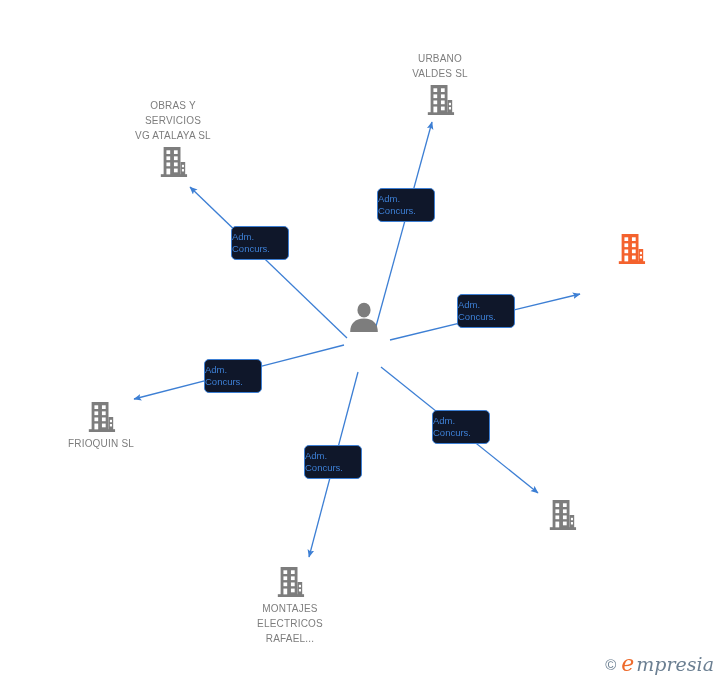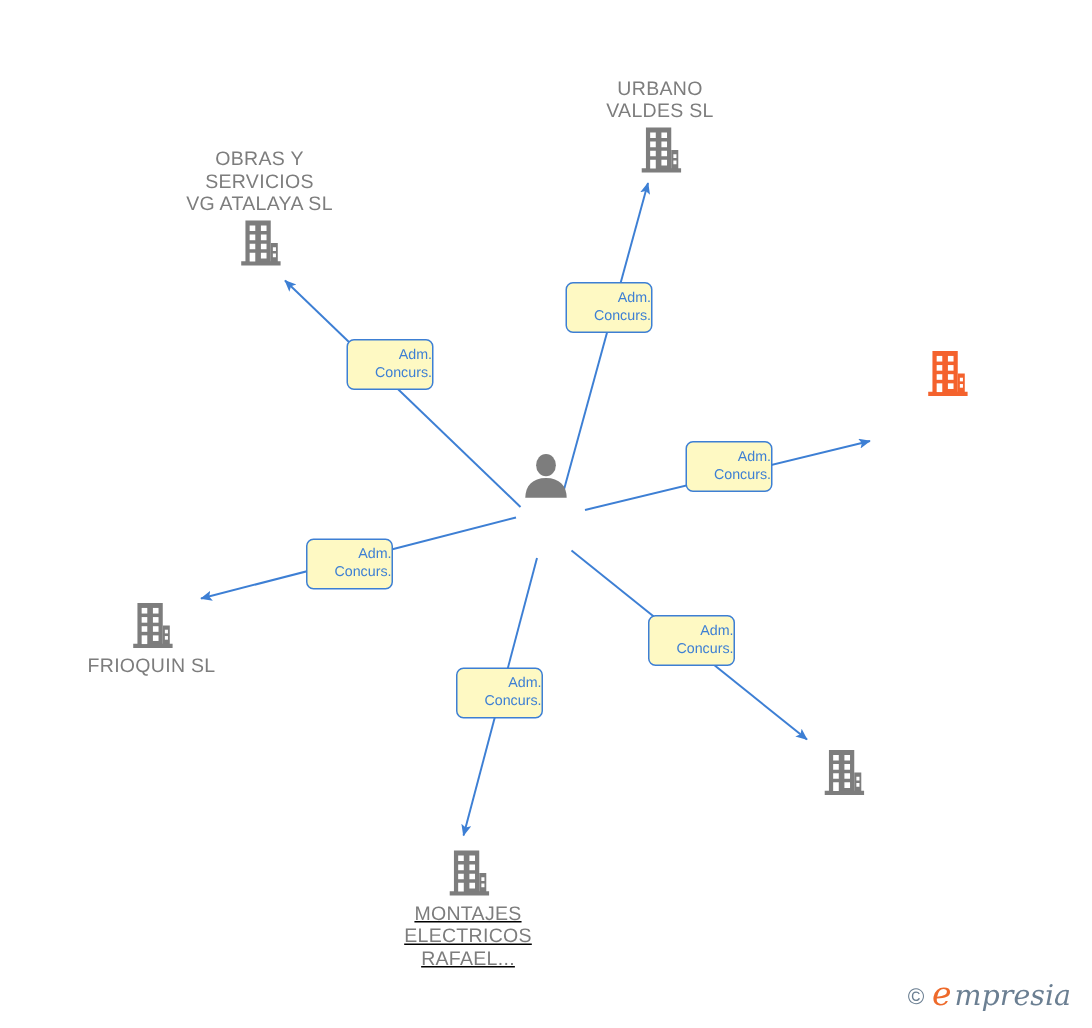--- a/index.html
+++ b/index.html
@@ -23,21 +23,21 @@
     width: 728px;
     height: 685px;
   }
   .node {
     position: absolute;
     text-align: center;
     width: 150px;
     margin-left: -75px;
   }
   .node-label {
-    font-size: 13px;
+    font-size: 10px;
     line-height: 15px;
     color: #7d7d7d;
     letter-spacing: 0.2px;
     white-space: pre-line;
   }
   .node-label.highlight {
     color: #6e6e6e;
     font-weight: bold;
   }
   .node-icon {
@@ -48,26 +48,26 @@
   .node.icon-bottom .node-icon { margin-top: 2px; }
 
   .edge-label {
     position: absolute;
     width: 58px;
     height: 34px;
     margin-left: -29px;
     margin-top: -17px;
     border: 1px solid #3d7fd4;
     border-radius: 5px;
-    background: #fef9c3;
+    background: #0f172a;
     box-sizing: border-box;
     color: #3d7fd4;
     font-size: 9.5px;
     line-height: 12px;
-    text-align: right;
+    text-align: left;
     padding-top: 4px;
     white-space: pre-line;
   }
   .watermark {
     position: absolute;
     right: 14px;
     bottom: 10px;
     display: flex;
     align-items: center;
     gap: 5px;
@@ -188,21 +188,21 @@
           <path d="M17,12 h4 v4 h-4 Z" fill="#ffffff"></path>
           <path d="M9,18.5 h4 v4 h-4 Z" fill="#ffffff"></path>
           <path d="M17,18.5 h4 v4 h-4 Z" fill="#ffffff"></path>
           <path d="M9,25 h4 v6.2 h-4 Z" fill="#ffffff"></path>
           <path d="M17,25 h4 v4 h-4 Z" fill="#ffffff"></path>
           <path d="M25.5,21 h2.2 v2.6 h-2.2 Z" fill="#ffffff"></path>
           <path d="M25.5,25.5 h2.2 v2.6 h-2.2 Z" fill="#ffffff"></path>
         </svg>
         <div class="node-label">FRIOQUIN SL</div>
       </div>
-      <div class="node icon-top" style="left: 312px; top: 565px; text-decoration: underline;">
+      <div class="node icon-top" style="left: 290px; top: 565px;">
         <svg width="30" height="34" viewBox="0 0 32 36" class="node-icon">
           <path d="M6,2 L24,2 L24,33 L6,33 Z" fill="#7d7d7d"></path>
           <path d="M24,18 L29,18 L29,33 L24,33 Z" fill="#7d7d7d"></path>
           <path d="M3,31 L31,31 L31,34 L3,34 Z" fill="#7d7d7d"></path>
           <path d="M9,5.5 h4 v4 h-4 Z" fill="#ffffff"></path>
           <path d="M17,5.5 h4 v4 h-4 Z" fill="#ffffff"></path>
           <path d="M9,12 h4 v4 h-4 Z" fill="#ffffff"></path>
           <path d="M17,12 h4 v4 h-4 Z" fill="#ffffff"></path>
           <path d="M9,18.5 h4 v4 h-4 Z" fill="#ffffff"></path>
           <path d="M17,18.5 h4 v4 h-4 Z" fill="#ffffff"></path>

